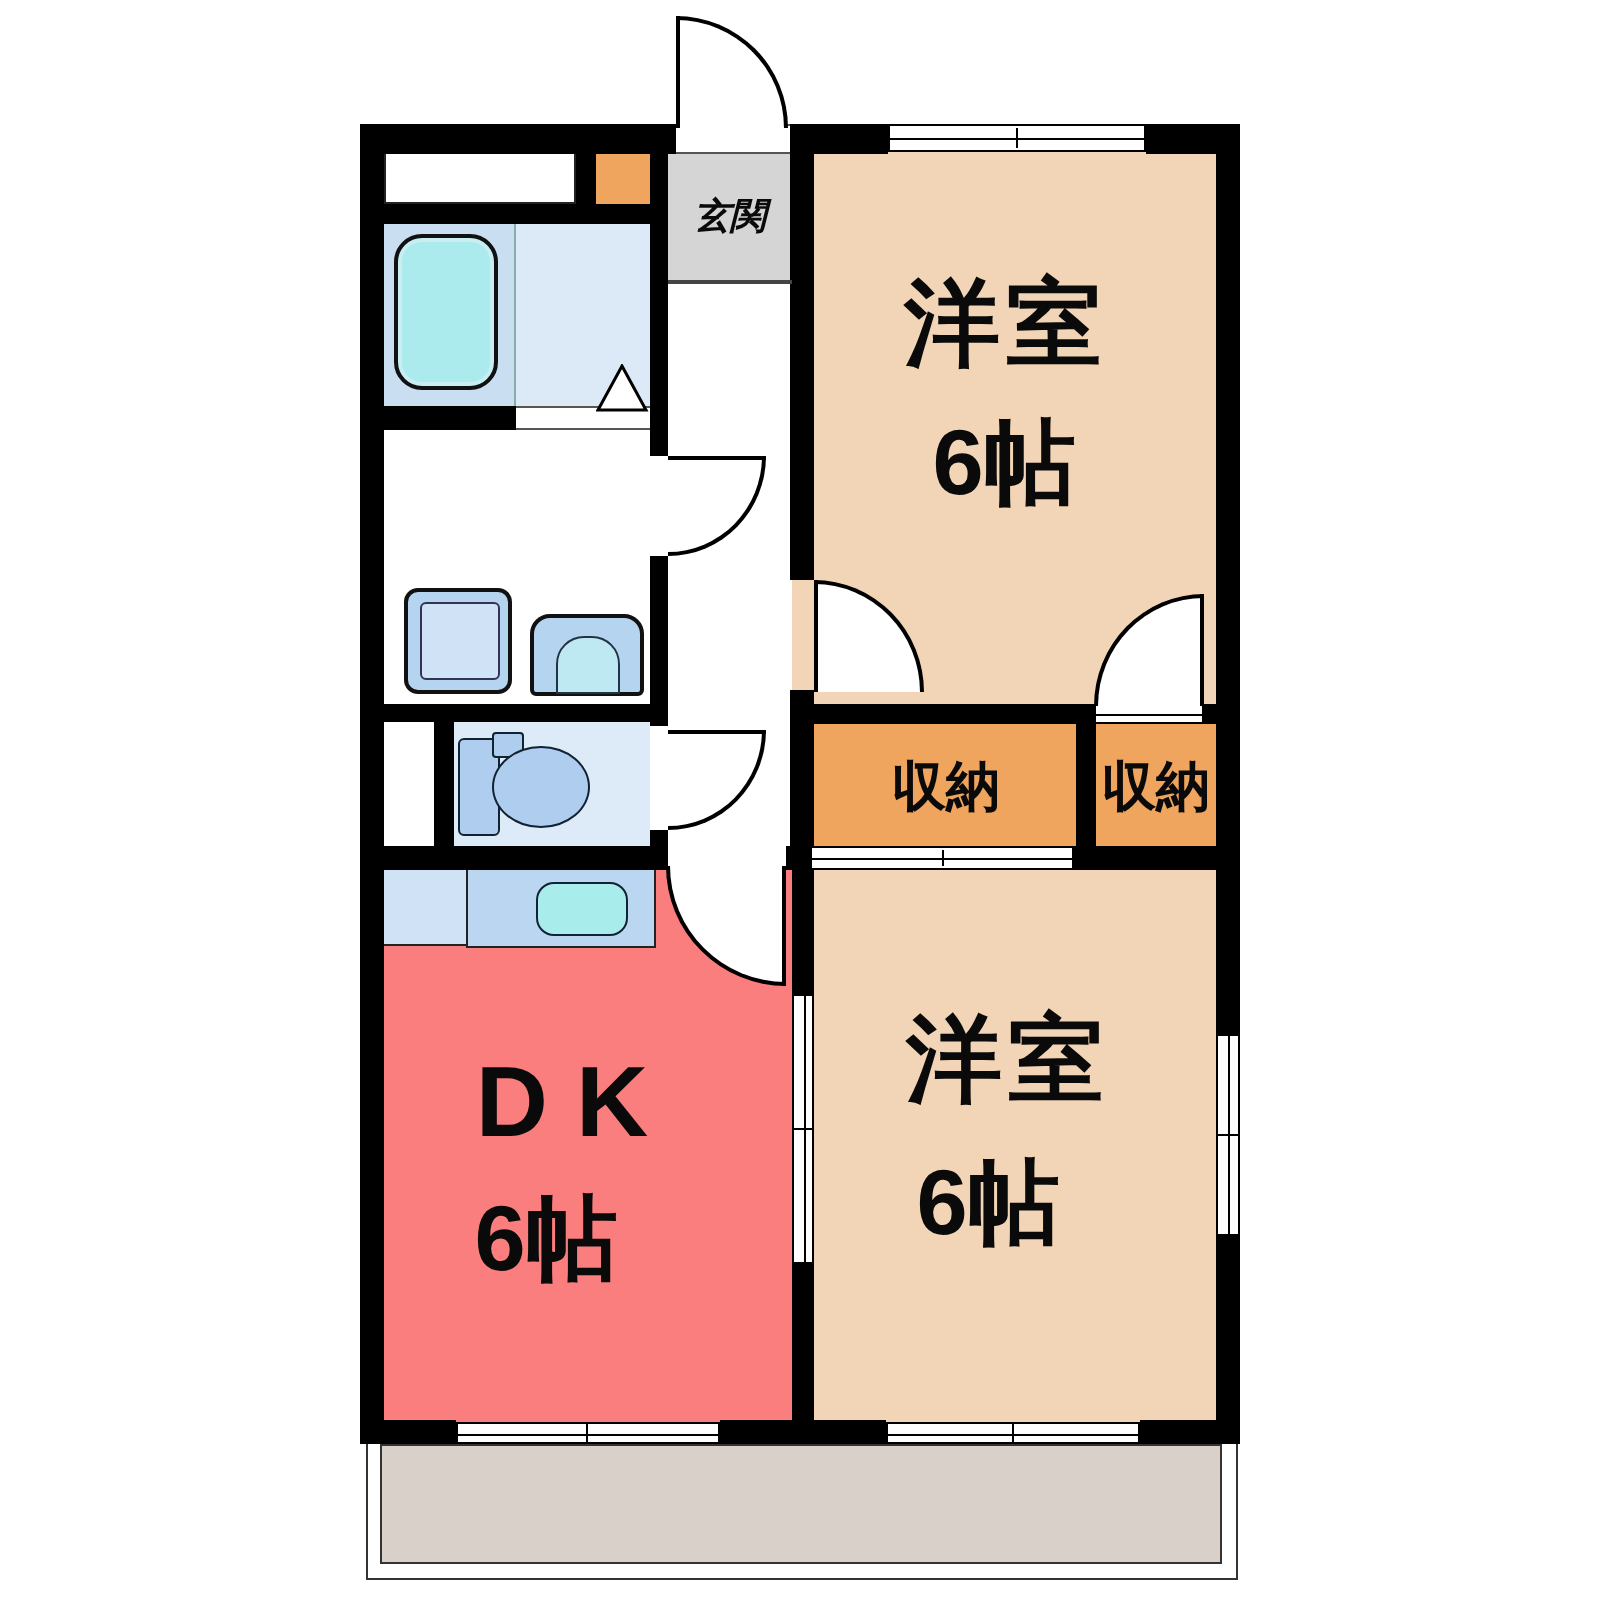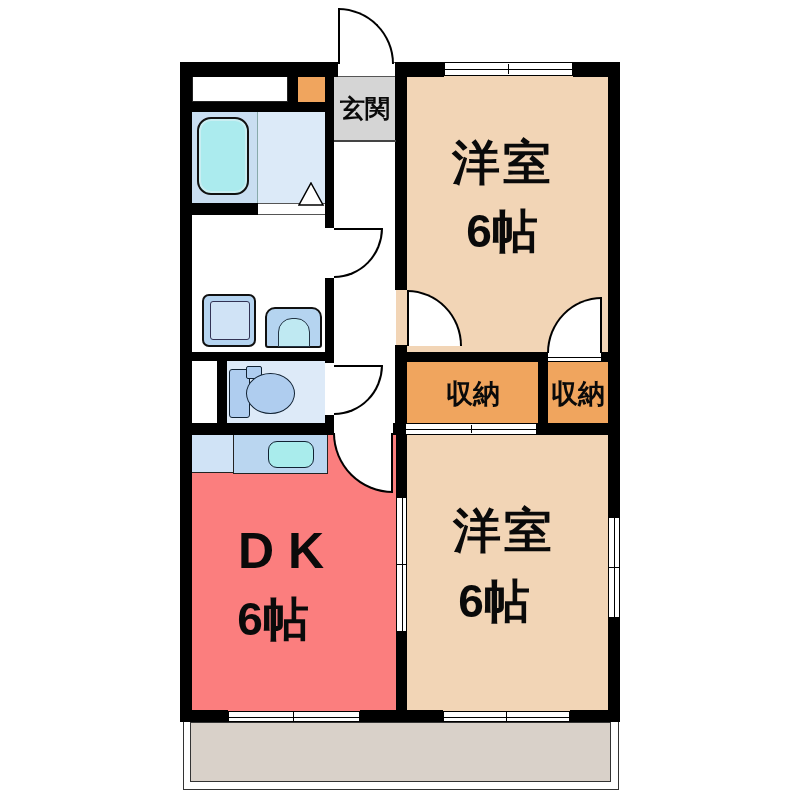--- a/index.html
+++ b/index.html
@@ -125,21 +125,21 @@
   <div class="arc arc-tr leaf-l" style="left:407px;top:290px;width:55px;height:56px;"></div>
   <div class="arc arc-tl leaf-r" style="left:547px;top:297px;width:55px;height:56px;"></div>
   <div class="arc arc-br leaf-t" style="left:334px;top:228px;width:49px;height:50px;"></div>
   <div class="arc arc-br leaf-t" style="left:334px;top:365px;width:49px;height:50px;"></div>
   <div class="arc arc-bl leaf-r" style="left:333px;top:433px;width:60px;height:60px;"></div>
 
   <svg class="sym" style="left:298px;top:182px;" width="27" height="24" viewBox="0 0 27 24">
     <polygon points="13,1 25,23 1,23" fill="#fff" stroke="#000" stroke-width="1.5"></polygon>
   </svg>
 
-  <div class="lbl" style="left:365px;top:108px;font-size:25px;">玄関</div>
+  <div class="lbl" style="left:365px;top:108px;font-size:18px;font-style:italic;">玄関</div>
 
   <div class="lbl" style="left:503px;top:163px;font-size:48px;letter-spacing:3px;">洋室</div>
   <div class="lbl" style="left:502px;top:231px;font-size:46px;">6帖</div>
 
   <div class="lbl" style="left:473px;top:394px;font-size:27px;">収納</div>
   <div class="lbl" style="left:578px;top:394px;font-size:27px;">収納</div>
 
   <div class="lbl" style="left:504px;top:531px;font-size:48px;letter-spacing:3px;">洋室</div>
   <div class="lbl" style="left:494px;top:601px;font-size:46px;">6帖</div>
 

